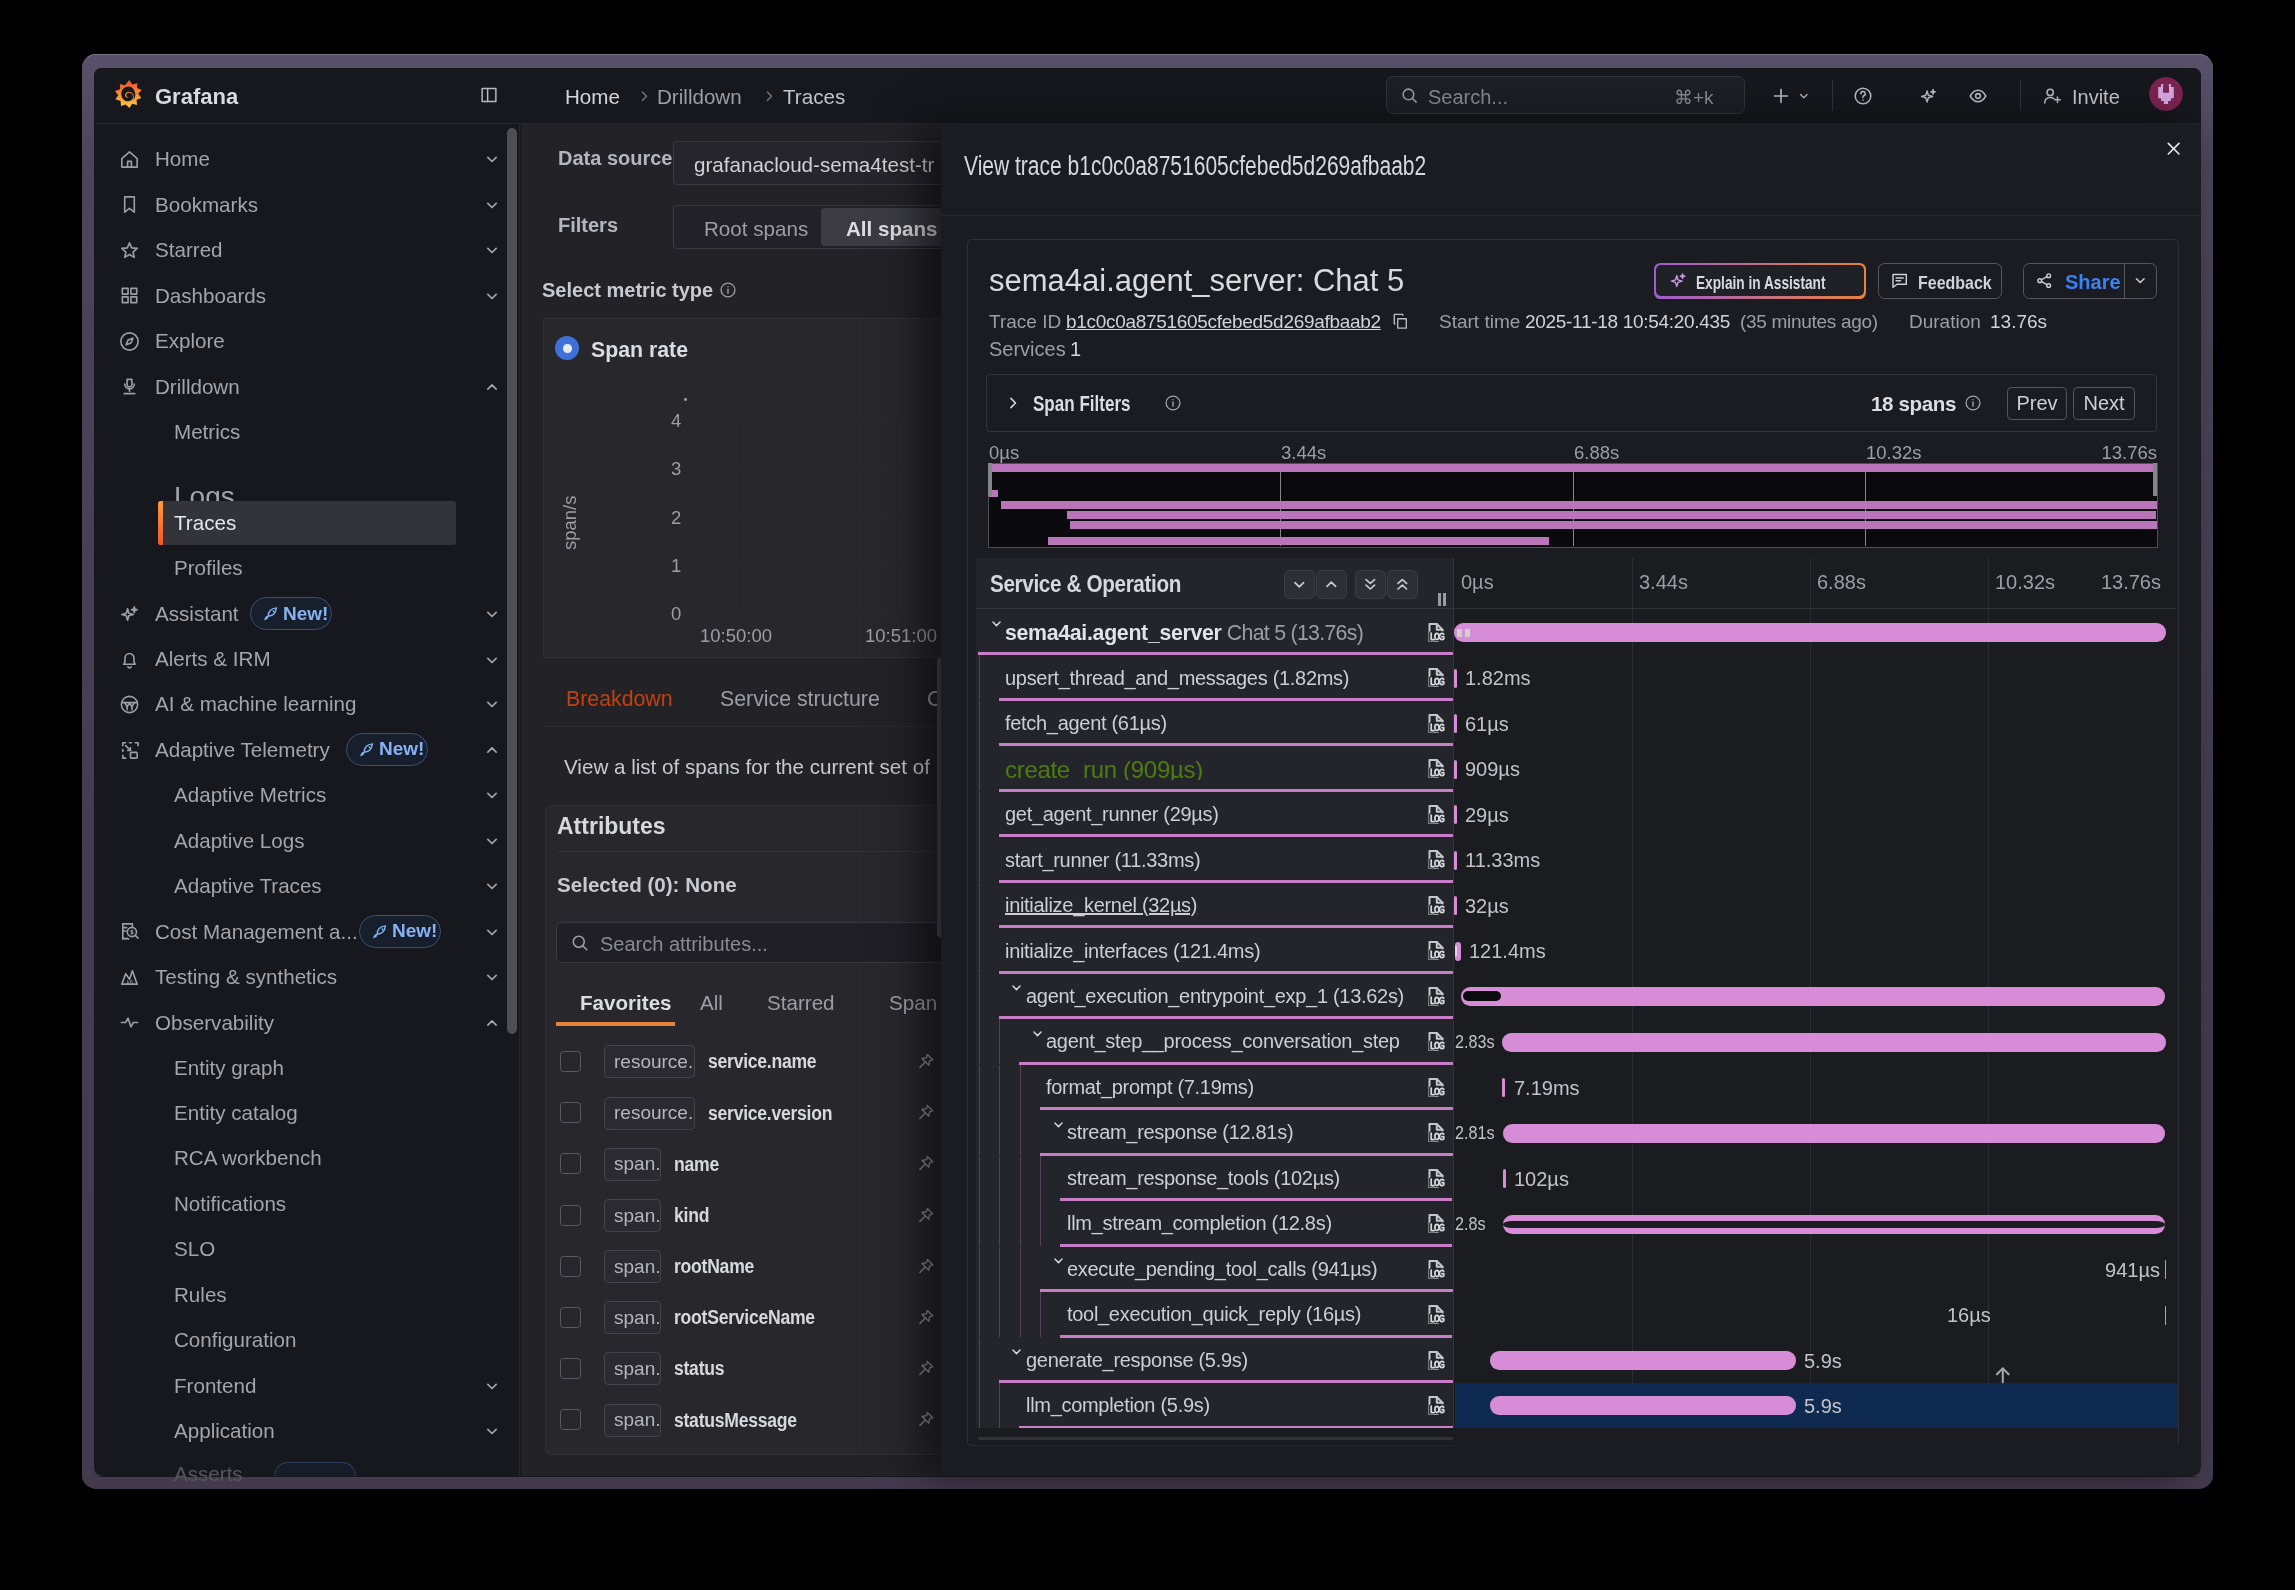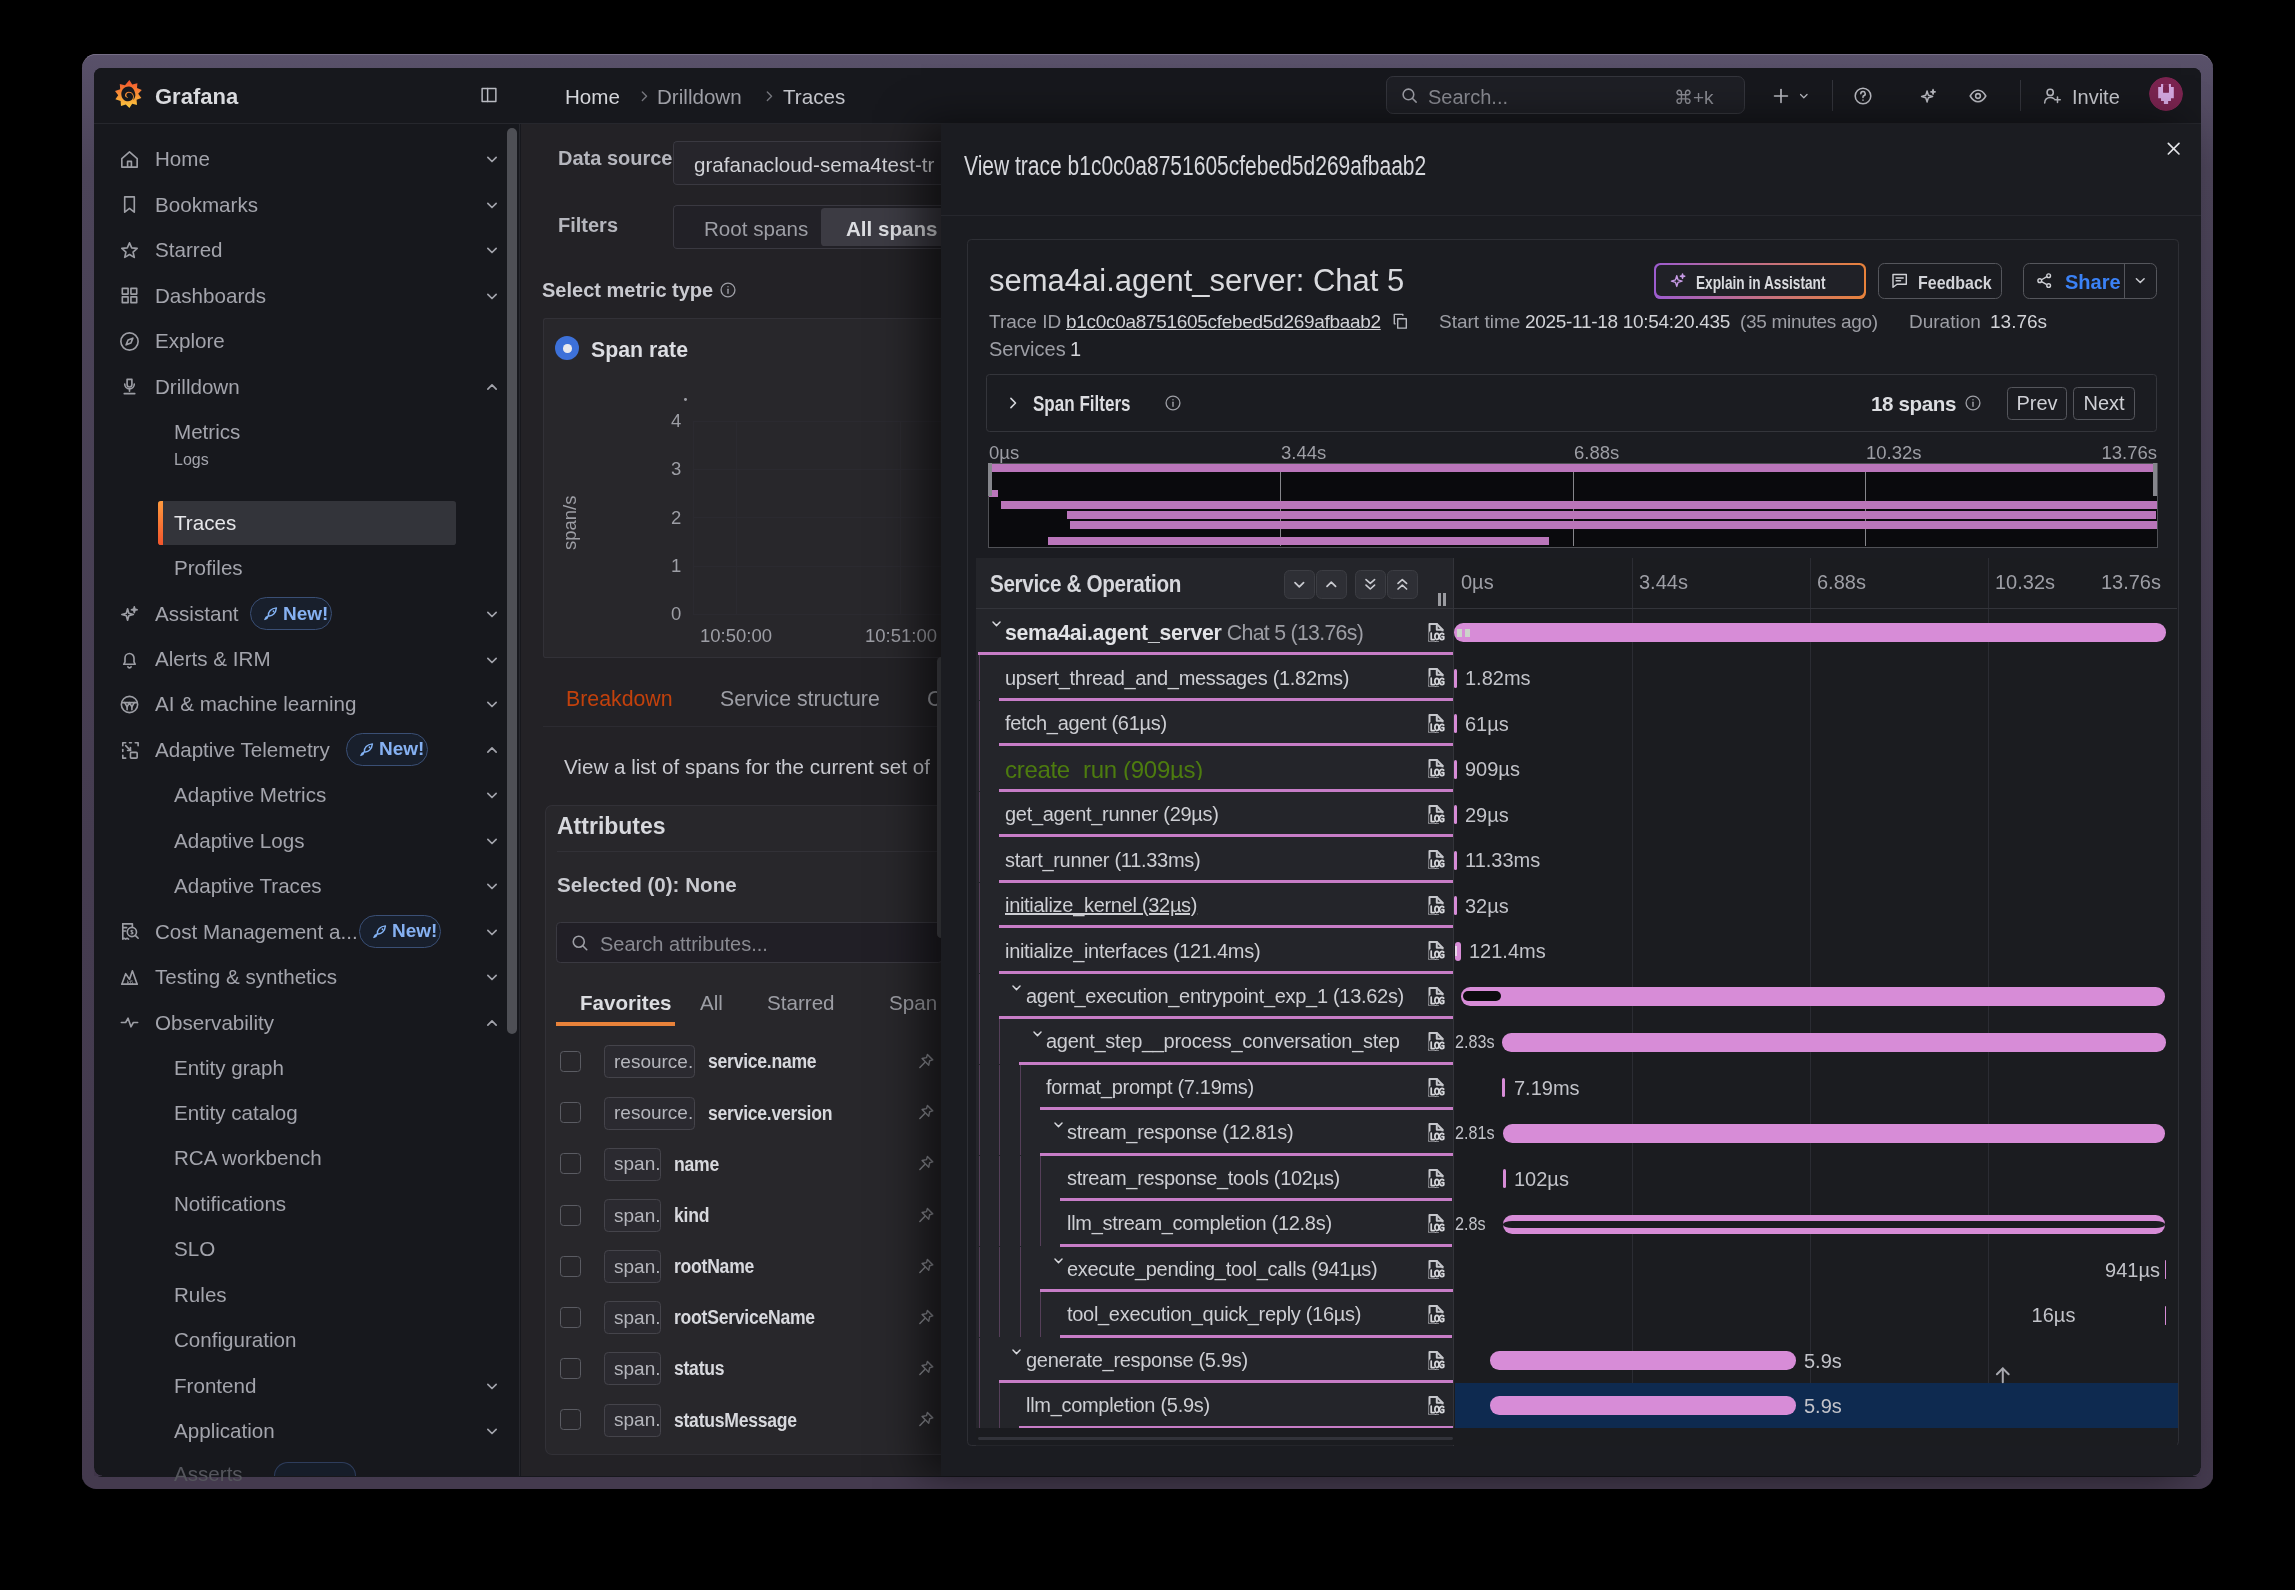--- a/index.html
+++ b/index.html
@@ -122,21 +122,21 @@
     <path d="M9.5 4.5 H14.5 V10 A2.5 2.5 0 0 1 9.5 10 Z" stroke="#9d9ea5" stroke-width="1.7" stroke-linecap="round" stroke-linejoin="round"></path>
     <path d="M7 9.5 A5 5 0 0 0 17 9.5" stroke="#9d9ea5" stroke-width="1.7" stroke-linecap="round" stroke-linejoin="round"></path>
     <path d="M12 14.5 V17" stroke="#9d9ea5" stroke-width="1.7" stroke-linecap="round" stroke-linejoin="round"></path>
     <path d="M6.5 19.5 H17.5" stroke="#9d9ea5" stroke-width="1.7" stroke-linecap="round" stroke-linejoin="round"></path>
   </svg>
 <div style="left:155px;top:375px;font-size:20.6px;color:#a3a4ac;font-weight:400;"><span class="rel">Drilldown</span></div>
 <svg style="left:482px;top:377px;" width="20" height="20" viewBox="0 0 24 24" fill="none" xmlns="http://www.w3.org/2000/svg">
     <path d="M7 14.5 L12 9.5 L17 14.5" stroke="#a3a4ac" stroke-width="2.0" stroke-linecap="round" stroke-linejoin="round"></path>
   </svg>
 <div style="left:174px;top:420px;font-size:20.6px;color:#a3a4ac;font-weight:400;"><span class="rel">Metrics</span></div>
-<div style="left:174px;top:451px;font-size:16px;color:#a3a4ac;font-weight:400;"><span class="rel">Logs</span></div>
+<div style="left:174px;top:481px;font-size:28px;color:#a3a4ac;font-weight:400;"><span class="rel">Logs</span></div>
 <div style="left:158px;top:501px;width:298px;height:44px;background:#33343a;border-radius:2.8px;overflow:hidden;"></div>
 <div style="left:158px;top:501px;width:5px;height:44px;background:linear-gradient(180deg,#ff9a3e,#f2552c);border-radius:2.8px 0 0 2.8px;"></div>
 <div style="left:174px;top:511px;font-size:20.6px;color:#e6e7ea;font-weight:400;"><span class="rel">Traces</span></div>
 <div style="left:174px;top:556px;font-size:20.6px;color:#a3a4ac;font-weight:400;"><span class="rel">Profiles</span></div>
 <svg style="left:118px;top:603px;" width="23" height="23" viewBox="0 0 24 24" fill="none" xmlns="http://www.w3.org/2000/svg">
     <path d="M10 6 L11.3 10.7 L16 12 L11.3 13.3 L10 18 L8.7 13.3 L4 12 L8.7 10.7 Z" stroke="#9d9ea5" stroke-width="1.7" stroke-linecap="round" stroke-linejoin="round"></path>
     <path d="M17 4 L17.6 6.4 L20 7 L17.6 7.6 L17 10 L16.4 7.6 L14 7 L16.4 6.4 Z" stroke="#9d9ea5" stroke-width="1.7" stroke-linecap="round" stroke-linejoin="round"></path>
   </svg>
 <div style="left:155px;top:602px;font-size:20.6px;color:#a3a4ac;font-weight:400;"><span class="rel">Assistant</span></div>
 <div style="left:250px;top:597px;width:82px;height:33px;background:#181f2c;border:1.4px solid #3a4f75;border-radius:16.3px;"></div>
@@ -773,21 +773,21 @@
     <path d="M13.8 3.5 V9.2 H19.5" stroke="#c6c7cc" stroke-width="2.0" stroke-linecap="round" stroke-linejoin="round"></path>
     <path d="M6.5 20.5 H15" stroke="#c6c7cc" stroke-width="2.0" stroke-linecap="round" stroke-linejoin="round"></path>
     <path d="M8.2 12.6 V19 H11.2" stroke="#24252a" stroke-width="4.2" fill="none" stroke-linecap="round"></path>
     <path d="M13.9 12.8 A2.05 3.1 0 1 0 13.95 19 A2.05 3.1 0 1 0 13.9 12.8 Z" stroke="#24252a" stroke-width="4.2" fill="none" stroke-linecap="round"></path>
     <path d="M20.7 13.6 A2.6 3.1 0 1 0 20.75 18.3 L20.75 16.2 H19.0" stroke="#24252a" stroke-width="4.2" fill="none" stroke-linecap="round"></path>
     <path d="M8.2 12.6 V19 H11.2" stroke="#d6d7db" stroke-width="1.75" fill="none" stroke-linecap="round" stroke-linejoin="round"></path>
     <path d="M13.9 12.8 A2.05 3.1 0 1 0 13.95 19 A2.05 3.1 0 1 0 13.9 12.8 Z" stroke="#d6d7db" stroke-width="1.75" fill="none" stroke-linecap="round" stroke-linejoin="round"></path>
     <path d="M20.7 13.6 A2.6 3.1 0 1 0 20.75 18.3 L20.75 16.2 H19.0" stroke="#d6d7db" stroke-width="1.75" fill="none" stroke-linecap="round" stroke-linejoin="round"></path>
   </svg>
 <div style="left:2165px;top:1306px;width:1.4px;height:18.5px;background:#d78cd7;border-radius:9.2px;"></div>
-<div style="left:1947px;top:1304px;width:213px;font-size:20px;color:#c2c3c9;text-align:center;"><span class="rel">16µs</span></div>
+<div style="left:1947px;top:1304px;width:213px;font-size:20px;color:#c2c3c9;text-align:left;"><span class="rel">16µs</span></div>
 <div style="left:976px;top:1292px;width:477px;height:45px;background:#24252a;"></div>
 <div style="left:979px;top:1292px;width:1.4px;height:45px;background:rgba(199,125,199,0.3);"></div>
 <div style="left:999px;top:1292px;width:1.4px;height:45px;background:rgba(199,125,199,0.3);"></div>
 <div style="left:1020px;top:1292px;width:1.4px;height:45px;background:rgba(199,125,199,0.3);"></div>
 <div style="left:1040px;top:1292px;width:1.4px;height:45px;background:rgba(199,125,199,0.3);"></div>
 <div style="left:1060px;top:1335px;width:392px;height:2.8px;background:#c77dc7;"></div>
 <div style="left:1067px;top:1303px;width:357px;height:24px;font-size:20px;letter-spacing:-0.3px;color:#cdced3;overflow:hidden;"><span class="rel">tool_execution_quick_reply (16µs)</span></div>
 <svg style="left:1423px;top:1301px;" width="24" height="27" viewBox="0 0 24 24" fill="none" xmlns="http://www.w3.org/2000/svg">
     <path d="M6.5 20.5 V3.5 H13.8 L19.5 9.2 V11" stroke="#c6c7cc" stroke-width="2.0" stroke-linecap="round" stroke-linejoin="round"></path>
     <path d="M13.8 3.5 V9.2 H19.5" stroke="#c6c7cc" stroke-width="2.0" stroke-linecap="round" stroke-linejoin="round"></path>

